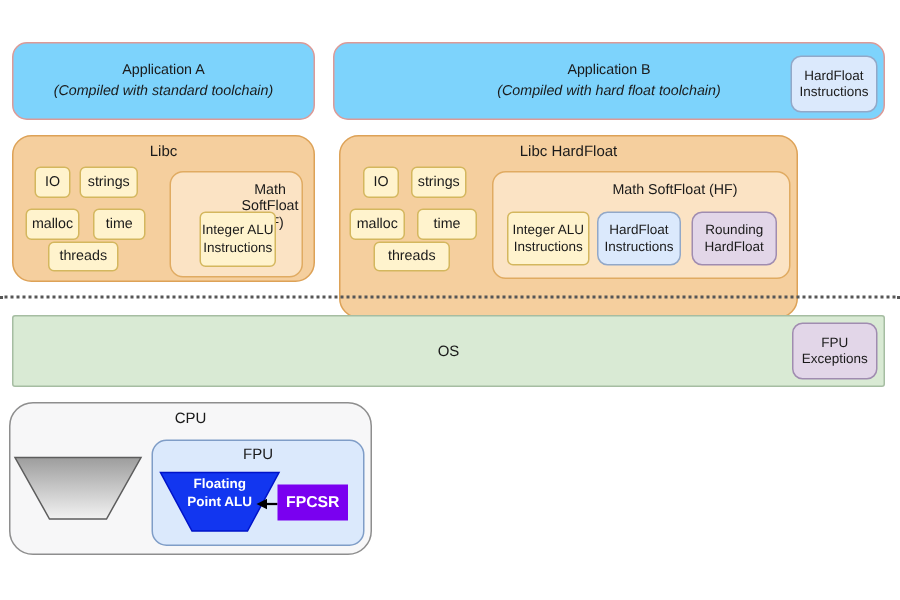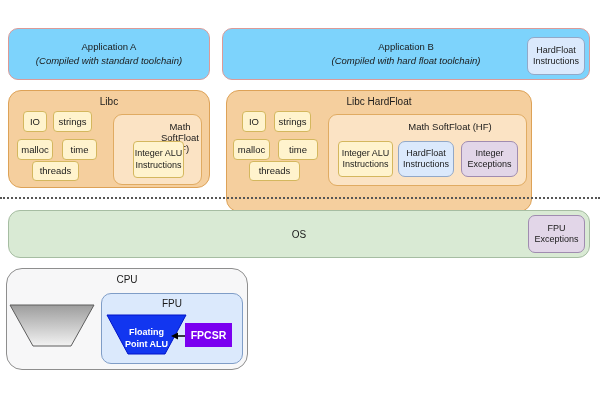--- a/index.html
+++ b/index.html
@@ -2,40 +2,40 @@
 <html><head>
 <meta charset="utf-8">
 <style>
   html,body{margin:0;padding:0;background:#fff;}
   .canvas{position:relative;width:600px;height:400px;background:#ffffff;
           font-family:"Liberation Sans",sans-serif;color:#1a1a1a;overflow:hidden;}
   .box{position:absolute;box-sizing:border-box;}
   .pink{background:#7dd3fc;border:1px solid #dc9a97;border-radius:10px;}
   .orange{background:#f5cf9e;border:1px solid #dda257;border-radius:13px;}
   .mathbox{background:#fbe3c4;border:1px solid #e0ab62;border-radius:9px;}
-  .green{background:#d9ead4;border:1px solid #a6bda2;border-radius:12px;}
+  .green{background:#d9ead4;border:1px solid #a6bda2;border-radius:2px;}
   .graybox{background:#f7f7f8;border:1px solid #8e8e8e;border-radius:16px;}
   .fpubox{background:#dbe9fc;border:1px solid #7f9dc7;border-radius:10px;}
   .chip{position:absolute;box-sizing:border-box;display:flex;align-items:center;
         justify-content:center;text-align:center;line-height:1.2;font-size:9.5px;}
   .chip-sm{font-size:9px;line-height:1.25;}
   .yellow{background:#fff3cd;border:1px solid #d4b75e;border-radius:4px;}
   .blue{background:#dbe9fc;border:1px solid #92a8c8;border-radius:7px;}
   .purple{background:#e2d6e8;border:1px solid #a08cb0;border-radius:7px;}
   .title{position:absolute;top:5px;left:0;right:0;text-align:center;font-size:10px;}
   .title-sm{position:absolute;top:6px;left:0;right:0;text-align:center;font-size:9.5px;margin-left:45px;}
   .app-text{display:flex;flex-direction:column;align-items:center;justify-content:center;
             height:100%;font-size:9.5px;line-height:1.45;text-align:center;}
   .subtitle{font-style:italic;}
   .os-label{display:flex;align-items:center;justify-content:center;height:100%;font-size:10px;}
   .dotted{position:absolute;left:0;top:197px;width:600px;height:0;border-top:2px dotted #565656;}
   svg.overlay{position:absolute;left:0;top:0;z-index:5;pointer-events:none;}
   .traplabel{position:absolute;text-align:center;font-size:9.5px;line-height:1.3;z-index:6;}
   .fplabel{position:absolute;text-align:center;color:#ffffff;font-weight:bold;
-           font-size:9px;line-height:1.3;z-index:6;margin-top:10px;}
+           font-size:9px;line-height:1.3;z-index:6;}
   .fpcsr{position:absolute;box-sizing:border-box;display:flex;align-items:center;
          justify-content:center;background:#7a00f0;color:#ffffff;font-weight:bold;
          font-size:10.5px;z-index:6;}
 </style>
 </head>
 <body>
 
 <div class="canvas">
 
   <div class="box pink" style="left:8px;top:28px;width:202px;height:52px">
@@ -72,21 +72,21 @@
     <div class="chip yellow" style="left:15px;top:20px;width:24px;height:21px">IO</div>
     <div class="chip yellow" style="left:47px;top:20px;width:37px;height:21px">strings</div>
     <div class="chip yellow" style="left:6px;top:48px;width:37px;height:21px">malloc</div>
     <div class="chip yellow" style="left:51px;top:48px;width:40px;height:21px">time</div>
     <div class="chip yellow" style="left:22px;top:70px;width:51px;height:20px">threads</div>
 
     <div class="box mathbox" style="left:101px;top:23px;width:199px;height:72px">
       <div class="title-sm">Math SoftFloat (HF)</div>
       <div class="chip chip-sm yellow" style="left:9px;top:26px;width:55px;height:36px">Integer ALU Instructions</div>
       <div class="chip chip-sm blue" style="left:69px;top:26px;width:56px;height:36px">HardFloat Instructions</div>
-      <div class="chip chip-sm purple" style="left:132px;top:26px;width:57px;height:36px">Integer Exceptions</div>
+      <div class="chip chip-sm purple" style="left:132px;top:26px;width:57px;height:36px">Rounding HardFloat</div>
     </div>
   </div>
 
   <div class="dotted"></div>
 
   <div class="box green" style="left:8px;top:210px;width:582px;height:48px">
     <div class="os-label">OS</div>
     <div class="chip chip-sm purple" style="left:519px;top:4px;width:57px;height:38px">FPU Exceptions</div>
   </div>
 

